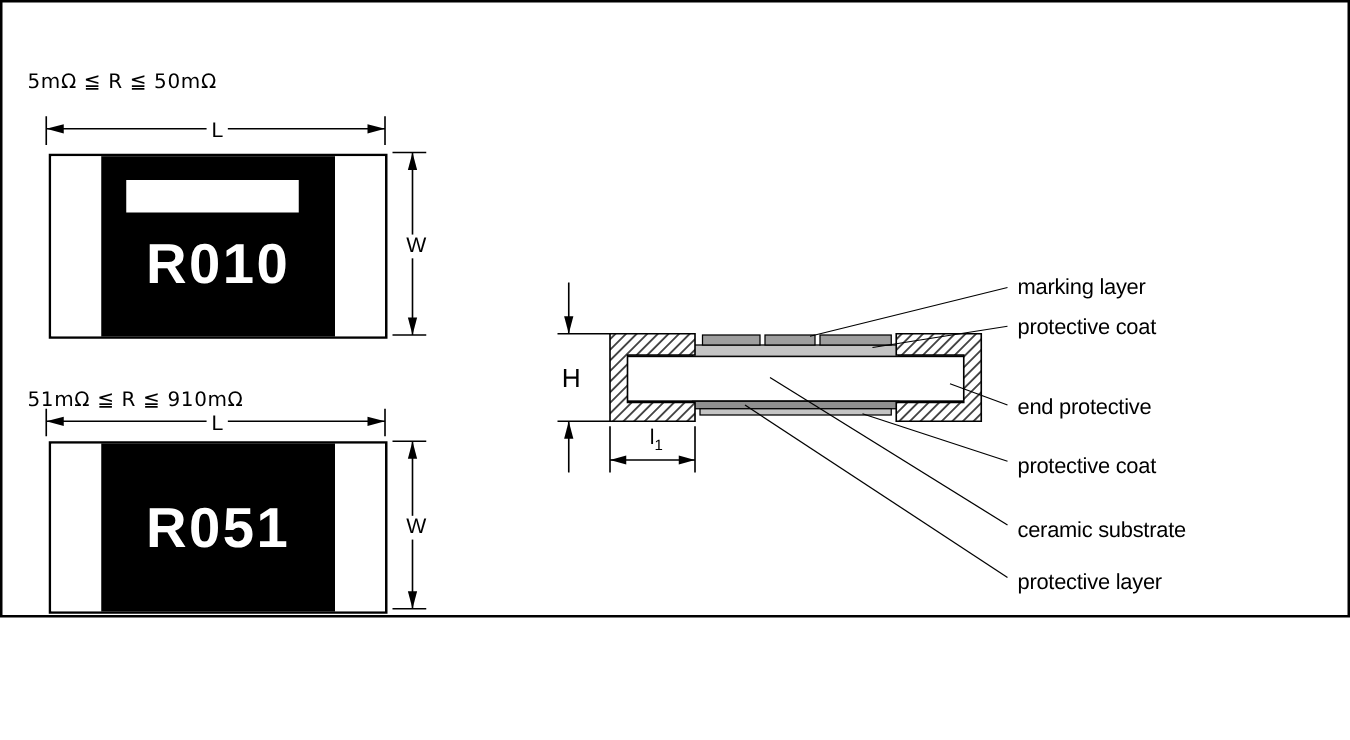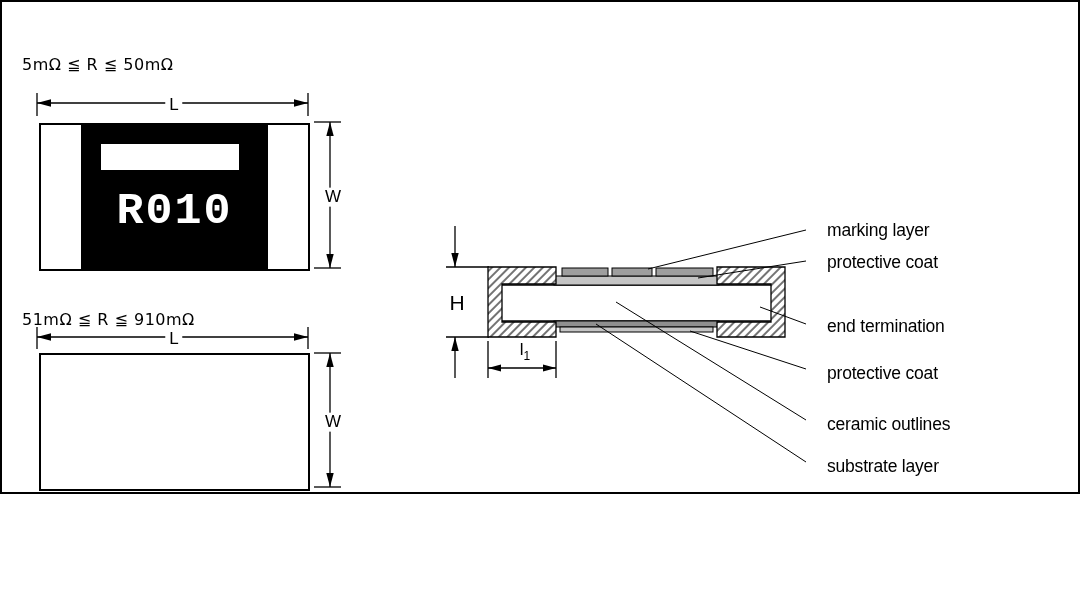--- a/index.html
+++ b/index.html
@@ -22,32 +22,32 @@
   .chip {
     position:absolute; border:2px solid #000; background:#fff;
   }
   .terminal { position:absolute; top:0; bottom:0; width:40px; background:#fff; }
   .terminal.left { left:0; }
   .terminal.right { right:0; }
   .chip-black { position:absolute; top:0; bottom:0; background:#000; }
   .chip-code {
     position:absolute; left:0; right:0; text-align:center;
     color:#fff; font-weight:bold; font-size:45px; letter-spacing:2px;
-    font-family:Liberation Mono, monospace; line-height:1;
+    font-family:Liberation Sans, sans-serif; line-height:1;
   }
   .marking-bar { position:absolute; background:#fff; }
   .dim-label {
     position:absolute; transform:translate(-50%,-50%);
     background:#fff; padding:0 4px; font-size:17px; line-height:1.1; white-space:nowrap;
   }
   .dim-label.big { font-size:21px; font-weight:normal; }
   .dim-label sub { font-size:12px; }
   .part-label {
     position:absolute; left:812px; transform:translateY(-50%);
-    font-size:17.5px; white-space:nowrap; letter-spacing:-0.2px;margin-left:13px;
+    font-size:17.5px; white-space:nowrap; letter-spacing:-0.2px;
   }
   .caption {
     position:absolute; left:33px; top:561px;
     display:flex; gap:24px; font-size:15px; font-weight:bold; white-space:nowrap;
   }
 </style>
 </head>
 <body>
 
 <div class="page">
@@ -146,33 +146,36 @@
       <div class="marking-bar" style="left:20px; top:19px; width:138px; height:26px"></div>
       <div class="chip-code" style="top:60%; transform:translateY(-50%)">R010</div>
     </div>
   </div>
   <div class="dim-label" style="left:172px; top:103px">L</div>
   <div class="dim-label" style="left:331px; top:195px">W</div>
 
   <div class="chip" style="left:37px; top:351px; width:271px; height:138px">
     <div class="terminal left"></div>
     <div class="terminal right"></div>
+    <div class="chip-black" style="left:40px; width:187px">
+      <div class="chip-code" style="top:50%; transform:translateY(-50%)">R051</div>
+    </div>
   </div>
   <div class="dim-label" style="left:172px; top:337px">L</div>
   <div class="dim-label" style="left:331px; top:420px">W</div>
 
   <div class="dim-label big" style="left:455px; top:301px">H</div>
   <div class="dim-label" style="left:523px; top:350px">
     <span>l</span><sub>1</sub>
   </div>
 
   <div class="part-label" style="top:228px">marking layer</div>
   <div class="part-label" style="top:260px">protective coat</div>
-  <div class="part-label" style="top:324px">end termination</div>
+  <div class="part-label" style="top:324px">end protective</div>
   <div class="part-label" style="top:371px">protective coat</div>
-  <div class="part-label" style="top:422px">ceramic outlines</div>
-  <div class="part-label" style="top:464px">substrate layer</div>
+  <div class="part-label" style="top:422px">ceramic substrate</div>
+  <div class="part-label" style="top:464px">protective layer</div>
 
   <div class="caption">
     <span>Fig. 5</span>
   </div>
 
 </div>
 
 </body></html>

